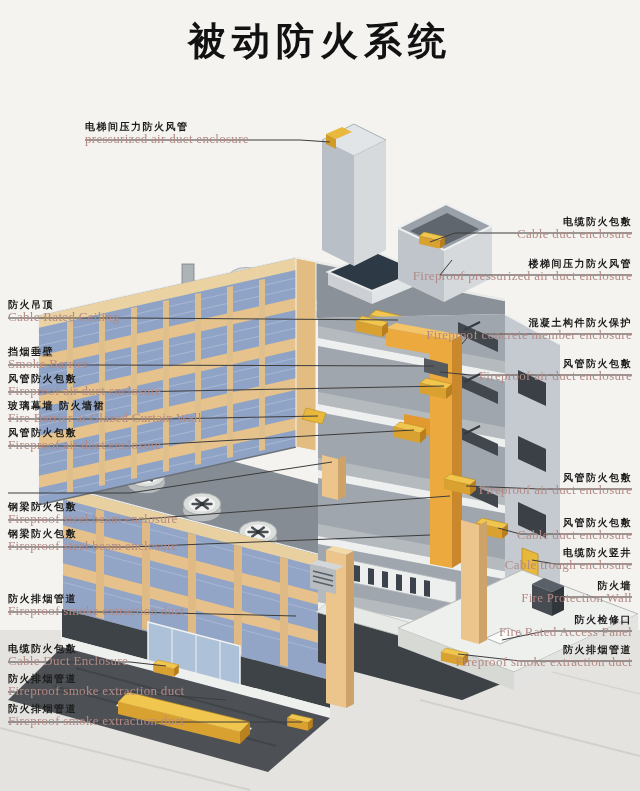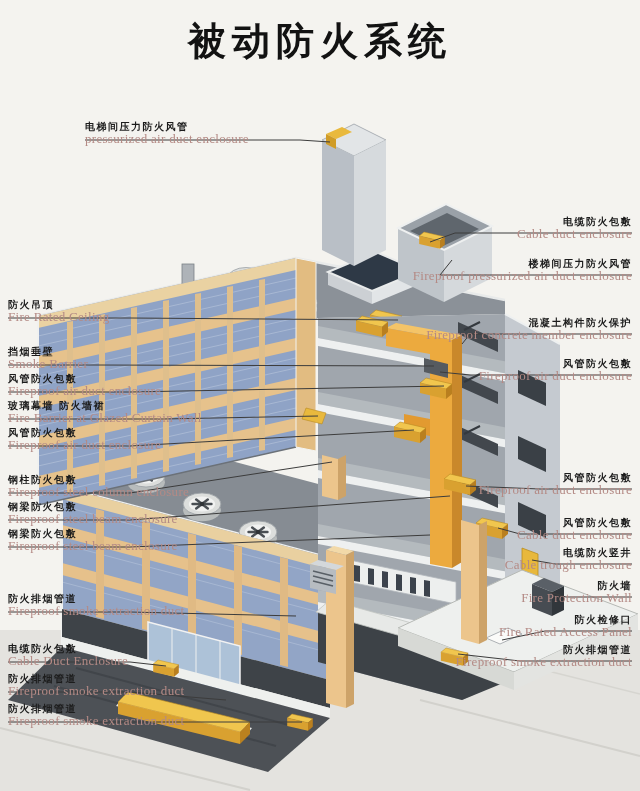--- a/index.html
+++ b/index.html
@@ -286,42 +286,38 @@
     <polyline points="632,661 520,661 458,654"></polyline>
   </g>
 </svg>
 
 <div class="lbl left" style="left:85px;top:121px">
   <div class="zh">电梯间压力防火风管</div>
   <div class="en">pressurized air duct enclosure</div>
 </div>
 <div class="lbl left" style="left:8px;top:299px">
   <div class="zh">防火吊顶</div>
-  <div class="en">Fire Rated Ceiling</div>
+  <div class="en">Cable Rated Ceiling</div>
 </div>
 <div class="lbl left" style="left:8px;top:346px">
   <div class="zh">挡烟垂壁</div>
   <div class="en">Smoke Barrier</div>
 </div>
 <div class="lbl left" style="left:8px;top:373px">
   <div class="zh">风管防火包敷</div>
   <div class="en">Fireproof air duct enclosure</div>
 </div>
 <div class="lbl left" style="left:8px;top:400px">
   <div class="zh">玻璃幕墙 防火墙裙</div>
   <div class="en">Fire Barrier at Glazed Curtain Wall</div>
 </div>
 <div class="lbl left" style="left:8px;top:427px">
   <div class="zh">风管防火包敷</div>
   <div class="en">Fireproof air duct enclosure</div>
 </div>
-<div class="lbl left" style="left:8px;top:474px">
-  <div class="zh">钢柱防火包敷</div>
-  <div class="en">Fireproof steel column enclosure</div>
-</div>
 <div class="lbl left" style="left:8px;top:501px">
   <div class="zh">钢梁防火包敷</div>
   <div class="en">Fireproof steel beam enclosure</div>
 </div>
 <div class="lbl left" style="left:8px;top:528px">
   <div class="zh">钢梁防火包敷</div>
   <div class="en">Fireproof steel beam enclosure</div>
 </div>
 <div class="lbl left" style="left:8px;top:593px">
   <div class="zh">防火排烟管道</div>

